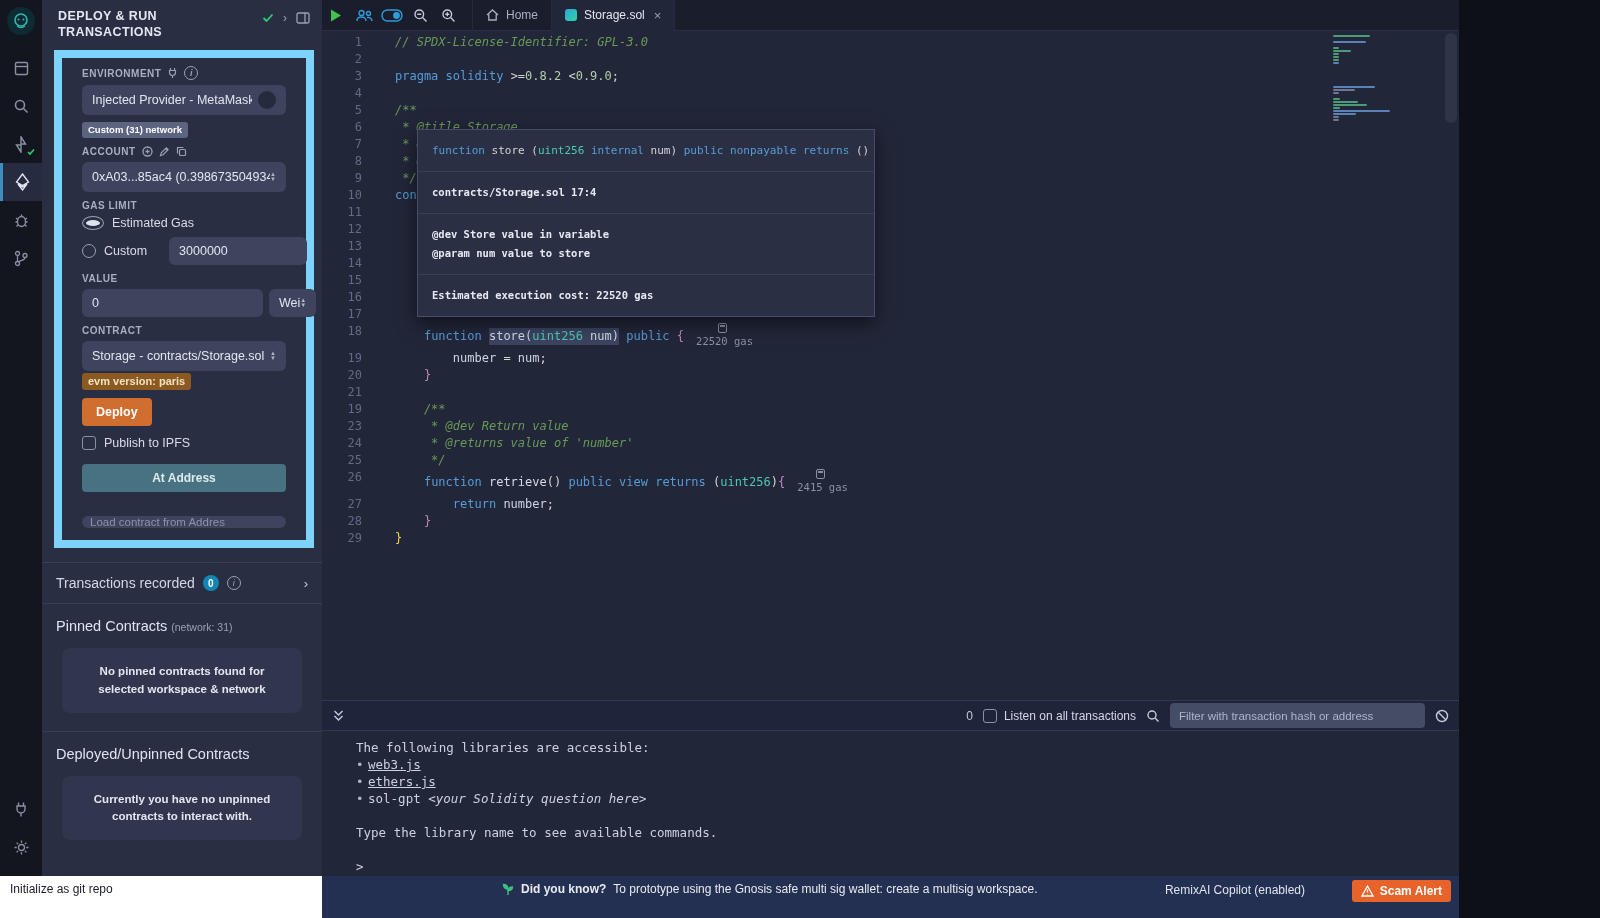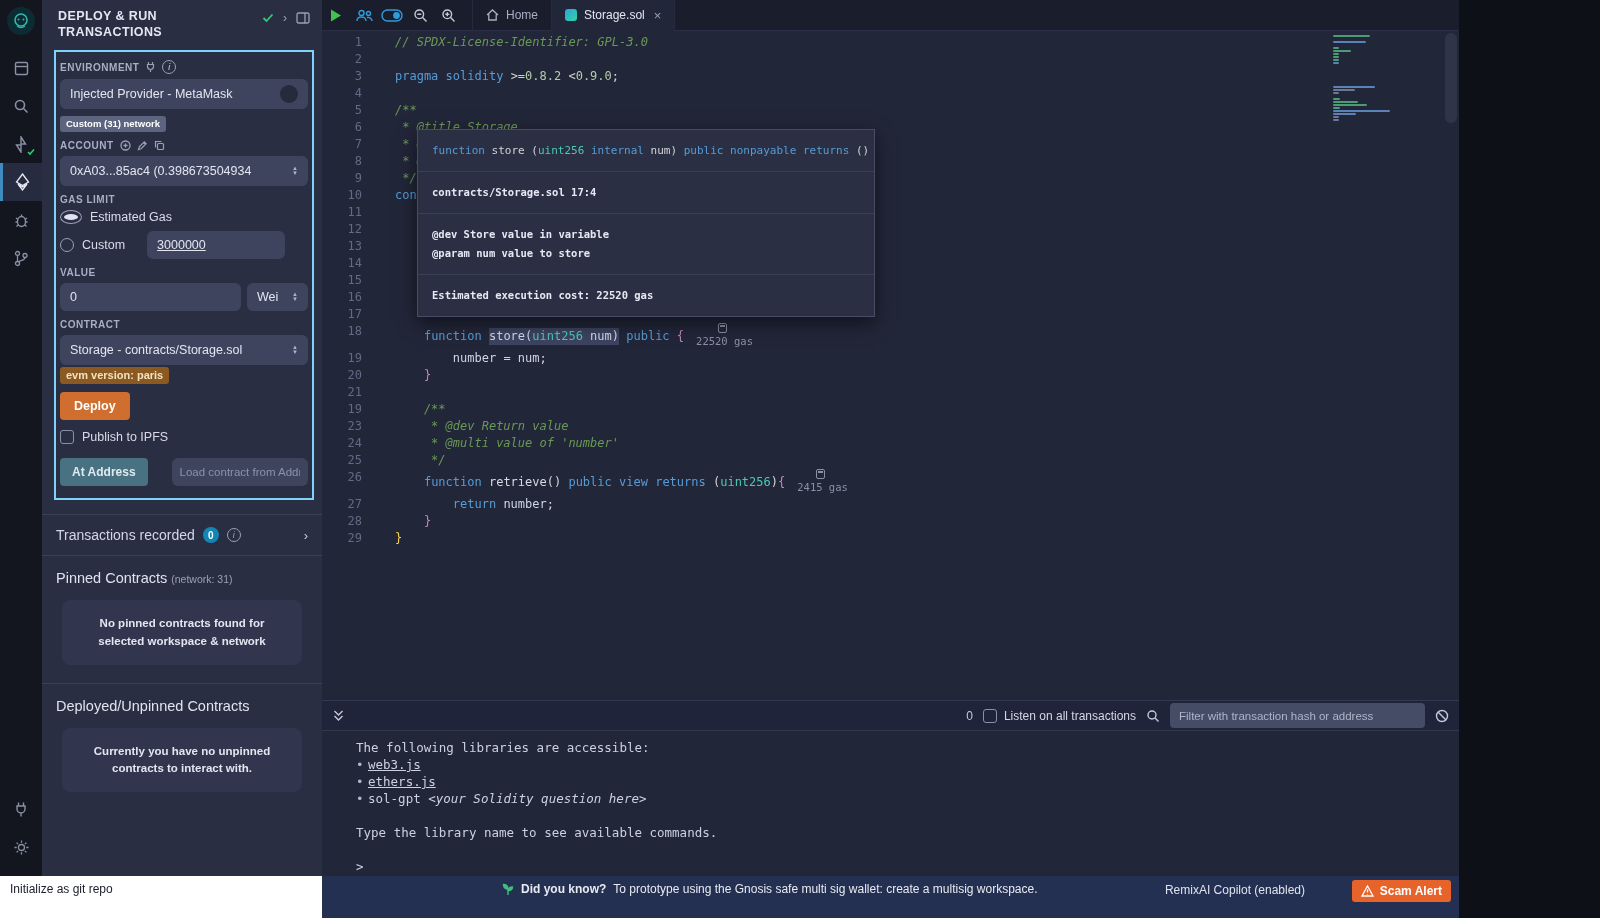--- a/index.html
+++ b/index.html
@@ -18,40 +18,40 @@
   .ib-bottom { margin-top:auto; margin-bottom:10px; display:flex; flex-direction:column; }
   .badge-check { position:absolute; right:6px; bottom:6px; width:11px; height:11px; border-radius:50%; background:#14161f; display:flex; align-items:center; justify-content:center; }
 
   
   .sidepanel { position:absolute; left:42px; top:0; width:280px; bottom:42px; background:#2a2e43; color:#d9dce8; overflow:hidden; }
   .sp-header { padding:9px 12px 6px 16px; display:flex; align-items:flex-start; }
   .sp-title { font-size:12.5px; font-weight:bold; letter-spacing:.4px; line-height:1.25; width:160px; color:#e4e7f2; }
   .sp-header-icons { margin-left:auto; display:flex; align-items:center; gap:9px; padding-top:2px; }
   .chev { color:#9aa0b5; font-size:12px; cursor:pointer; }
 
-  .deploy-form { margin:4px 8px 0 12px; border:2px solid #7dd3fc; padding:8px 4px 12px; }
+  .deploy-form { margin:4px 8px 0 12px; border:8px solid #7dd3fc; padding:8px 20px 12px; }
   .flabel { font-size:10px; font-weight:bold; letter-spacing:.5px; color:#a9aec4; margin:8px 0 5px; display:flex; align-items:center; gap:6px; }
   .flabel:first-child { margin-top:0; }
   .sel, .inp { background:#3f445e; border:none; border-radius:6px; height:30px; width:100%; display:flex; align-items:center; padding:0 10px; font-size:12.5px; color:#e2e5f0; cursor:pointer; }
   .sel .sel-text { flex:1; white-space:nowrap; overflow:hidden; }
   .updn { display:flex; flex-direction:column; line-height:5px; font-size:6px; color:#aeb4c9; }
   .dark-circle { width:18px; height:18px; border-radius:50%; background:#262a3d; margin-left:6px; }
   .net-badge { display:inline-block; margin-top:7px; background:#5d6480; color:#fff; font-size:9.5px; font-weight:bold; border-radius:3px; padding:2px 6px 3px; }
   .evm-badge { display:inline-block; margin-top:2px; background:#8a5a22; color:#f3e1c0; font-size:11px; font-weight:bold; border-radius:3px; padding:2px 6px 3px; }
   .radio-row { display:flex; align-items:center; gap:8px; margin:4px 0 7px; font-size:12.5px; color:#d9dce8; }
   .radio { width:14px; height:14px; border-radius:50%; border:1px solid #9aa0b5; background:transparent; flex:none; position:relative; cursor:pointer; }
   .radio.sel::after { content:""; position:absolute; inset:3px; border-radius:50%; background:#dfe3f0; }
-  .custom-inp { width:138px; height:28px; background:#3f445e; border:none; border-radius:6px; color:#e2e5f0; font-size:12.5px; padding:0 10px; margin-left:14px;text-decoration:underline; }
+  .custom-inp { width:138px; height:28px; background:#3f445e; border:none; border-radius:6px; color:#e2e5f0; font-size:12.5px; padding:0 10px; margin-left:14px; }
   .val-row { display:flex; gap:6px; }
   .val-inp { flex:1; height:28px; background:#3f445e; border:none; border-radius:6px; color:#e2e5f0; font-size:12.5px; padding:0 10px; }
   .wei-sel { width:62px; height:28px; }
   .btn-deploy { margin-top:8px; background:#cf6e2e; color:#fff; border:none; border-radius:4px; height:28px; padding:0 14px; font-size:12.5px; font-weight:bold; cursor:pointer; }
   .chk-row { display:flex; align-items:center; gap:8px; margin:10px 0 14px; font-size:12.5px; }
   .chk { width:14px; height:14px; border:1px solid #8a90a5; border-radius:3px; background:transparent; flex:none; cursor:pointer; }
-  .ataddr-row { display:flex; gap:24px; }
+  .ataddr-row { display:flex; gap:24px;flex-direction:column; }
   .btn-ataddr { background:rgba(78,125,140,.85); color:#dfeaf0; border:none; border-radius:4px; height:28px; padding:0 12px; font-size:12px; font-weight:bold; cursor:pointer; flex:none; }
   .ataddr-inp { flex:1; height:28px; background:#3f445e; border:none; border-radius:6px; color:#e2e5f0; font-size:11.5px; padding:0 8px; min-width:0; }
   .ataddr-inp::placeholder { color:#8c92a8; }
   .custom-inp::placeholder { color:#8c92a8; }
 
   .tx-row { margin-top:14px; border-top:1px solid #3a3f58; border-bottom:1px solid #3a3f58; padding:12px 14px; display:flex; align-items:center; gap:8px; font-size:14px; color:#d3d7e5; }
   .count-badge { background:#1386b5; color:#fff; border-radius:50%; width:16px; height:16px; font-size:10px; font-weight:bold; display:flex; align-items:center; justify-content:center; }
   .icon-i { width:14px; height:14px; border:1px solid #9aa0b5; border-radius:50%; color:#9aa0b5; font-size:9px; display:inline-flex; align-items:center; justify-content:center; }
   .icon-i::after { content:"i"; font-style:italic; }
   .tx-chev { margin-left:auto; color:#c6cada; font-size:13px; cursor:pointer; }
@@ -395,21 +395,21 @@
           <div class="cl"><span class="ln">14</span><span class="cb"></span></div>
           <div class="cl"><span class="ln">15</span><span class="cb"></span></div>
           <div class="cl"><span class="ln">16</span><span class="cb"></span></div>
           <div class="cl"><span class="ln">17</span><span class="cb"></span></div>
           <div class="cl"><span class="ln">18</span><span class="cb"><span class="tk-pl">    </span><span class="tk-kw">function</span><span class="tk-pl"> </span><span class="tk-hlw">store</span><span class="tk-hlw">(</span><span class="tk-hlt">uint256</span><span class="tk-hlw"> num</span><span class="tk-hlw">)</span><span class="tk-pl"> </span><span class="tk-kw">public</span><span class="tk-pl"> </span><span class="tk-bp">{</span><span class="gas"><span class="gas-ic"></span><span>22520 gas</span></span></span></div>
           <div class="cl"><span class="ln">19</span><span class="cb"><span class="tk-pl">        </span><span class="tk-id">number</span><span class="tk-pl"> = </span><span class="tk-id">num</span><span class="tk-pl">;</span></span></div>
           <div class="cl"><span class="ln">20</span><span class="cb"><span class="tk-pl">    </span><span class="tk-bp">}</span></span></div>
           <div class="cl"><span class="ln">21</span><span class="cb"></span></div>
           <div class="cl"><span class="ln">19</span><span class="cb"><span class="tk-cm">    /**</span></span></div>
           <div class="cl"><span class="ln">23</span><span class="cb"><span class="tk-cm">     * @dev Return value</span></span></div>
-          <div class="cl"><span class="ln">24</span><span class="cb"><span class="tk-cm">     * @multi value of 'number'</span></span></div>
+          <div class="cl"><span class="ln">24</span><span class="cb"><span class="tk-cm">     * @returns value of 'number'</span></span></div>
           <div class="cl"><span class="ln">25</span><span class="cb"><span class="tk-cm">     */</span></span></div>
           <div class="cl"><span class="ln">26</span><span class="cb"><span class="tk-pl">    </span><span class="tk-kw">function</span><span class="tk-pl"> </span><span class="tk-fn">retrieve</span><span class="tk-pl">() </span><span class="tk-kw">public</span><span class="tk-pl"> </span><span class="tk-kw">view</span><span class="tk-pl"> </span><span class="tk-kw">returns</span><span class="tk-pl"> (</span><span class="tk-type">uint256</span><span class="tk-pl">)</span><span class="tk-bp">{</span><span class="gas"><span class="gas-ic"></span><span>2415 gas</span></span></span></div>
           <div class="cl"><span class="ln">27</span><span class="cb"><span class="tk-pl">        </span><span class="tk-kw">return</span><span class="tk-pl"> </span><span class="tk-id">number</span><span class="tk-pl">;</span></span></div>
           <div class="cl"><span class="ln">28</span><span class="cb"><span class="tk-pl">    </span><span class="tk-bp">}</span></span></div>
           <div class="cl"><span class="ln">29</span><span class="cb"><span class="tk-bg">}</span></span></div>
         </div>
 
       <div class="minimap">
           <div class="mm-bar" style="top: 0px; width: 36.75px; background: rgb(77, 155, 118);"></div>
           <div class="mm-bar" style="top: 6px; width: 32.55px; background: rgb(91, 130, 184);"></div>

